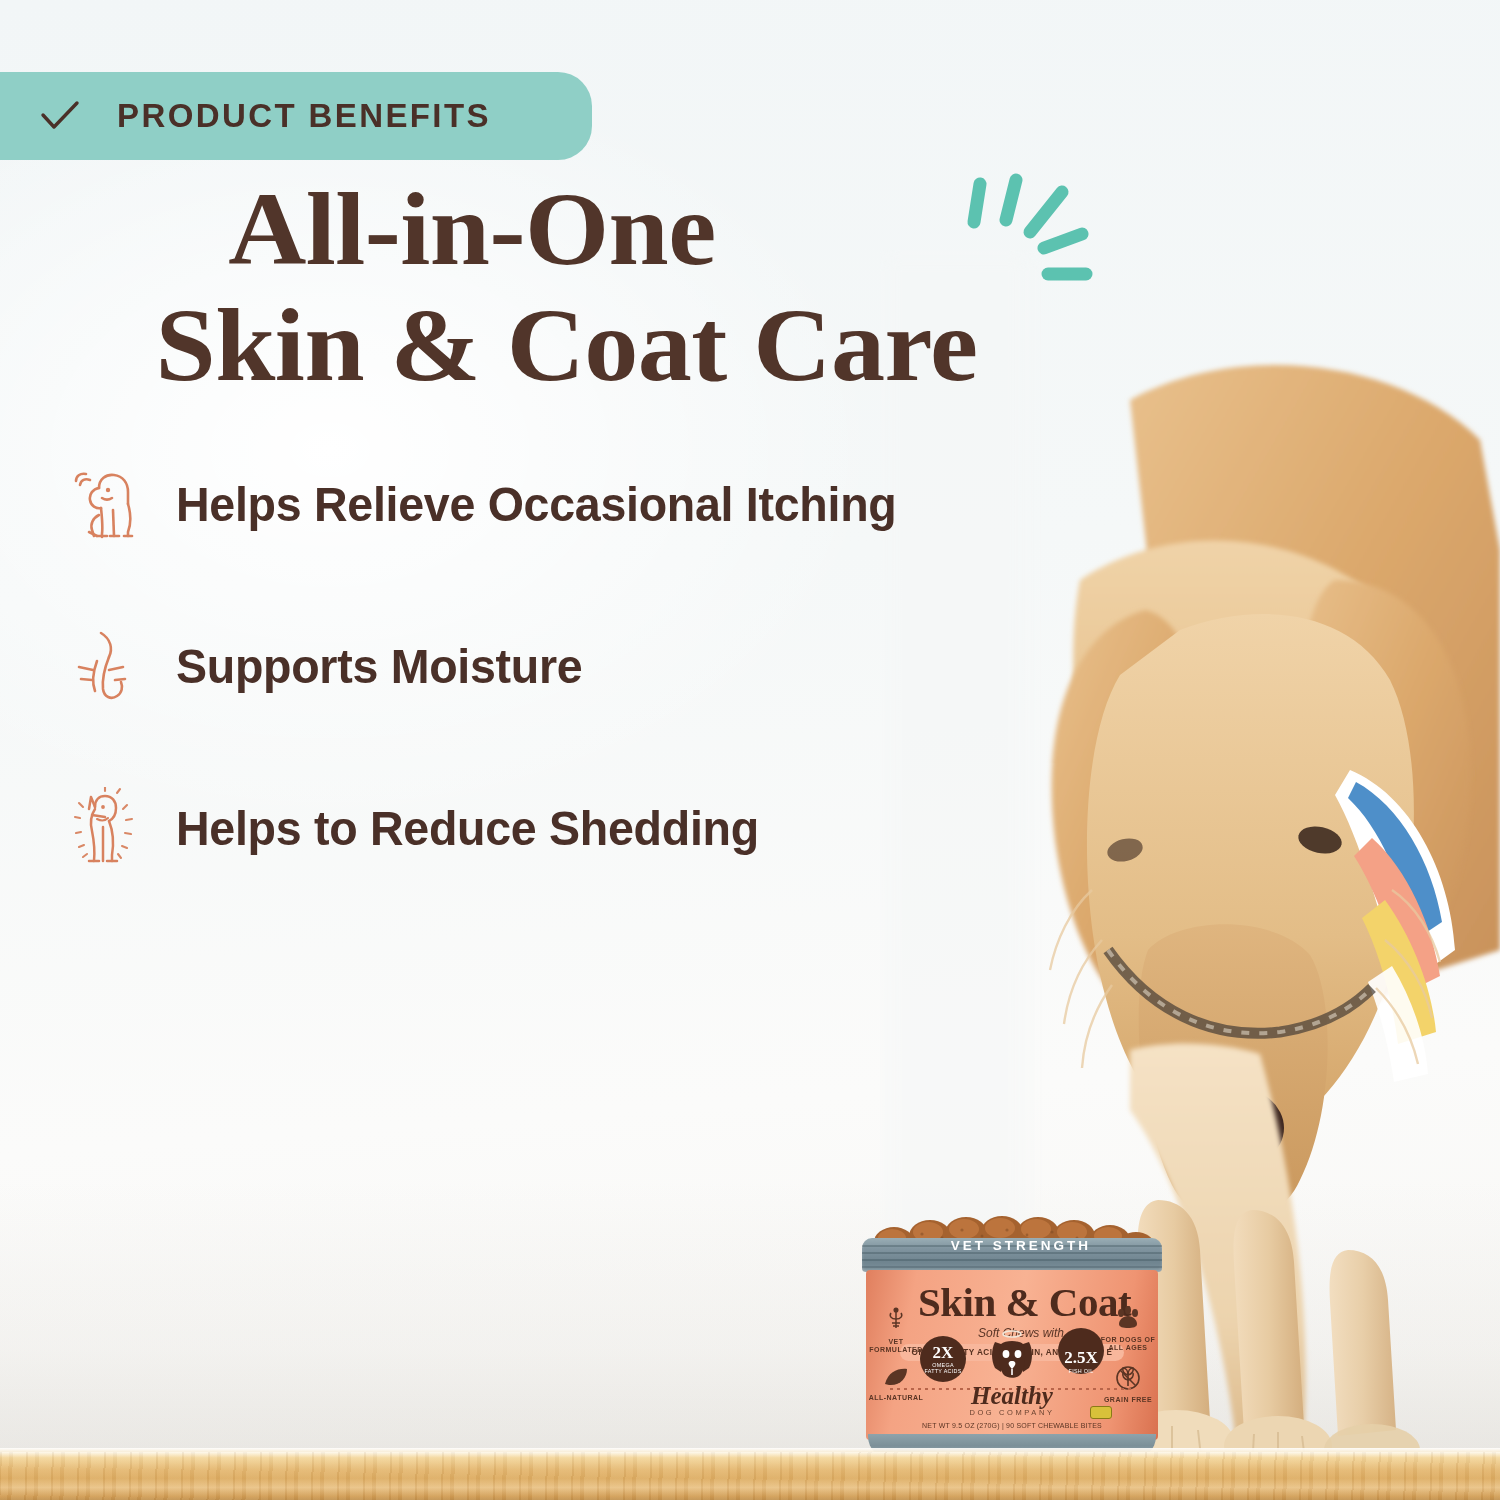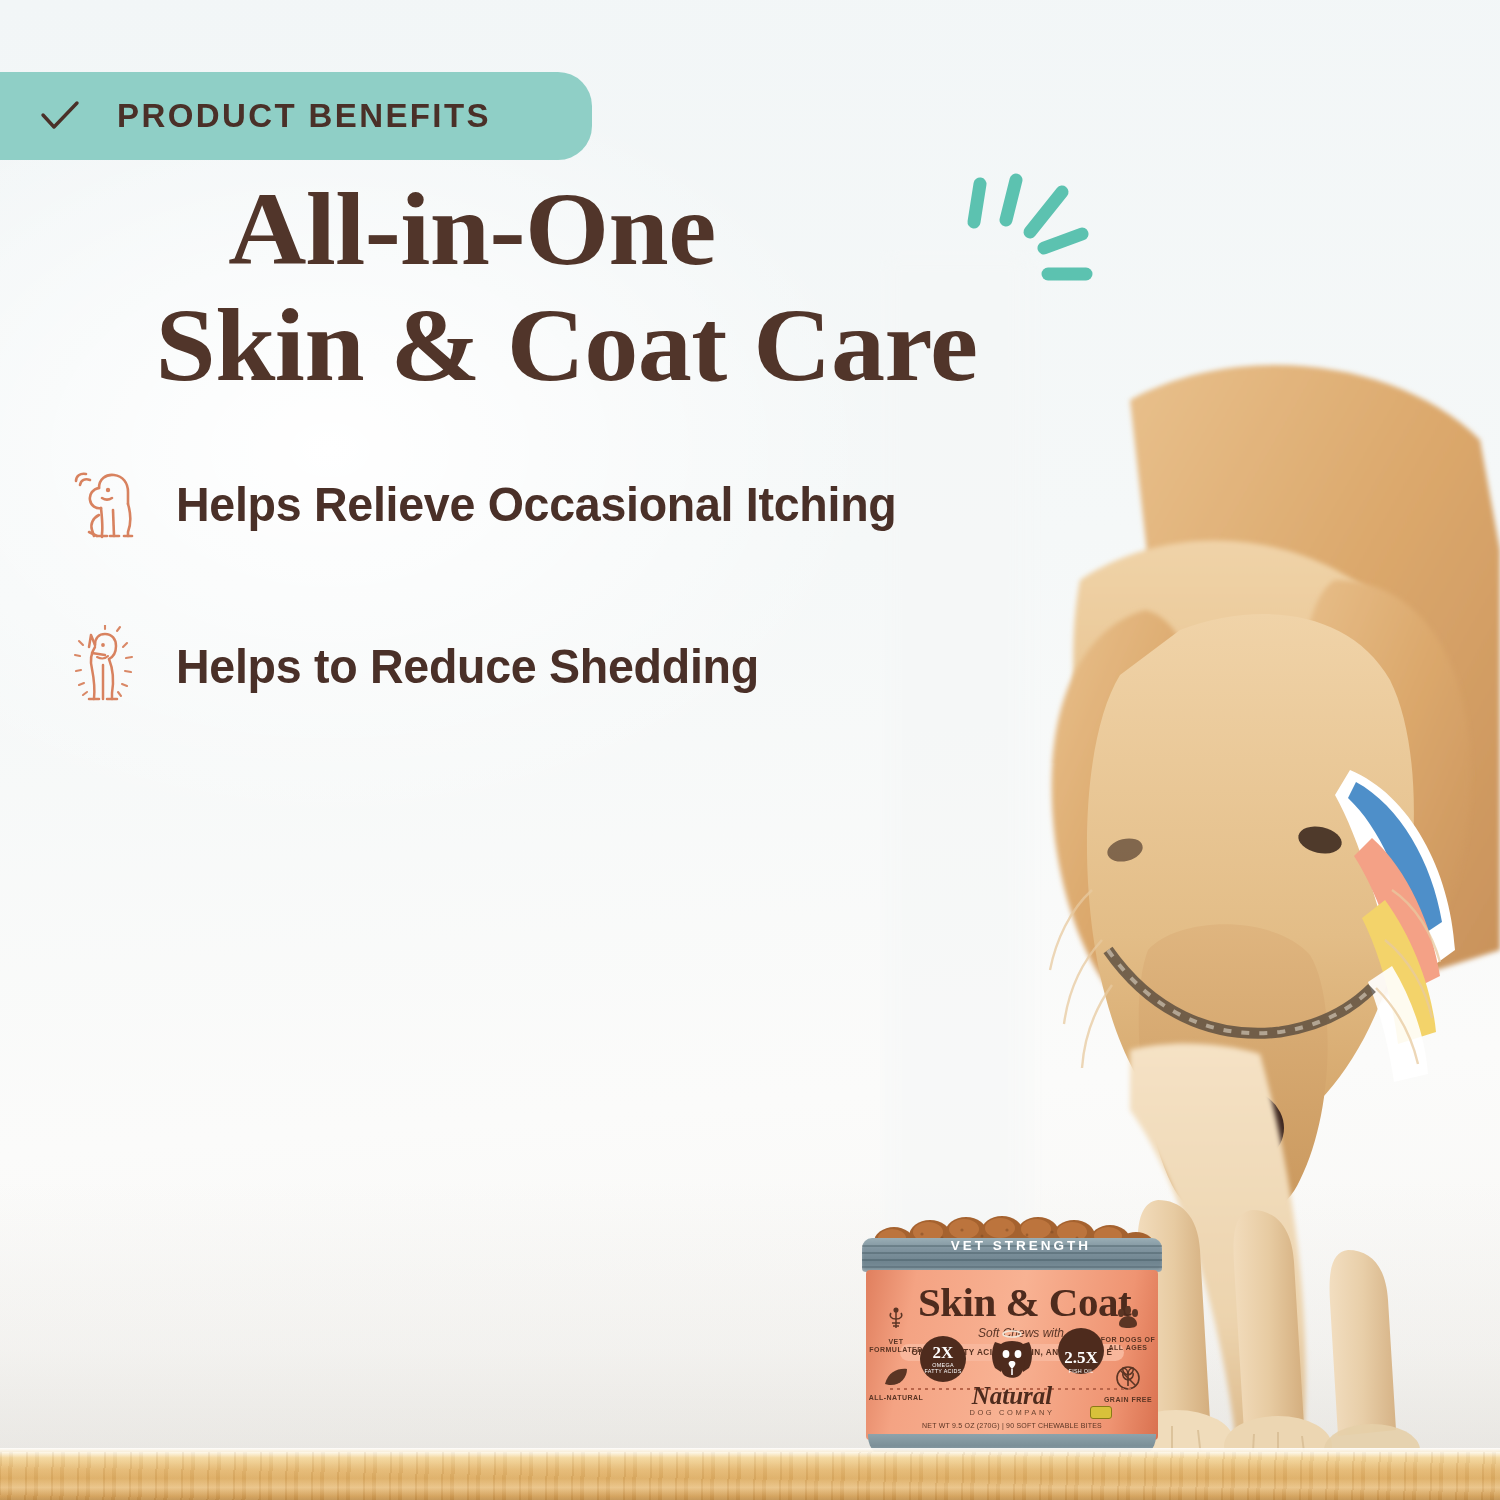--- a/index.html
+++ b/index.html
@@ -299,20 +299,34 @@
         <path d="M30 49 C24 52 21 58 23 64 L25 70"></path>
         <path d="M28 70 L38 70"></path>
           <path d="M41 70 L50 70"></path>
           <path d="M55 70 L63 70"></path>
         <path d="M20 66 L28 70"></path>
       </svg>
     </span>
     <span class="btext">Helps Relieve Occasional Itching</span>
   </div>
 
+  <div class="benefit">
+    <span class="bicon">
+      <svg width="68" height="78" viewBox="0 0 68 78" fill="none" stroke="#d8825f" stroke-width="2.6" stroke-linecap="round" stroke-linejoin="round">
+        <path d="M30 6 C40 12 42 22 38 30"></path>
+        <path d="M38 30 C34 40 31 52 32 62 C33 70 40 73 46 69 C51 66 52 60 50 55"></path>
+        <path d="M26 34 C22 45 21 56 24 64"></path>
+        <path d="M8 40 L22 43"></path>
+        <path d="M52 40 L38 43"></path>
+        <path d="M10 52 L21 53"></path>
+        <path d="M54 52 L44 53"></path>
+      </svg>
+    </span>
+    <span class="btext">Supports Moisture</span>
+  </div>
 
   <div class="benefit">
     <span class="bicon">
       <svg width="80" height="82" viewBox="0 0 80 82" fill="none" stroke="#d8825f" stroke-width="2.5" stroke-linecap="round" stroke-linejoin="round">
         <path d="M30 20 C30 13 34 9 40 9 C47 9 51 14 51 21 C51 28 48 32 44 34"></path>
         <path d="M30 20 L26 10 L24 22"></path>
         <path d="M44 34 C48 44 49 56 47 68 L47 74"></path>
         <path d="M30 22 C26 28 25 36 27 44 C29 54 30 64 29 74"></path>
         <path d="M38 40 L38 74"></path>
         <circle cx="38" cy="20" r="1.9" fill="#d8825f" stroke="none"></circle>
@@ -471,21 +485,21 @@
            background:#4e2b1d;display:flex;flex-direction:column;align-items:center;justify-content:flex-end;">
         <span class="n">2.5X</span>
         <span class="s">FISH OIL</span>
       </div>
     </div>
 
     <div style="
       position:absolute;left:24px;right:24px;top:118px;height:2px;
       background:repeating-linear-gradient(90deg,#b8654a 0 3px,transparent 3px 7px);"></div>
 
-    <div id="jar-brand" style="top:112px;">Natural</div>
+    <div id="jar-brand" style="top:112px;">Healthy</div>
     <div id="jar-brandsub" style="top:138px;">DOG COMPANY</div>
     <div id="jar-net" style="top:152px;">NET WT 9.5 OZ (270G)  |  90 SOFT CHEWABLE BITES</div>
 
     <div style="
       position:absolute;right:46px;top:136px;width:22px;height:13px;
       background:#d8c13a;border-radius:3px;border:1px solid #8a7a17;"></div>
   </div>
 
   <div style="
       position:absolute;top:238px;left:6px;width:288px;height:26px;

